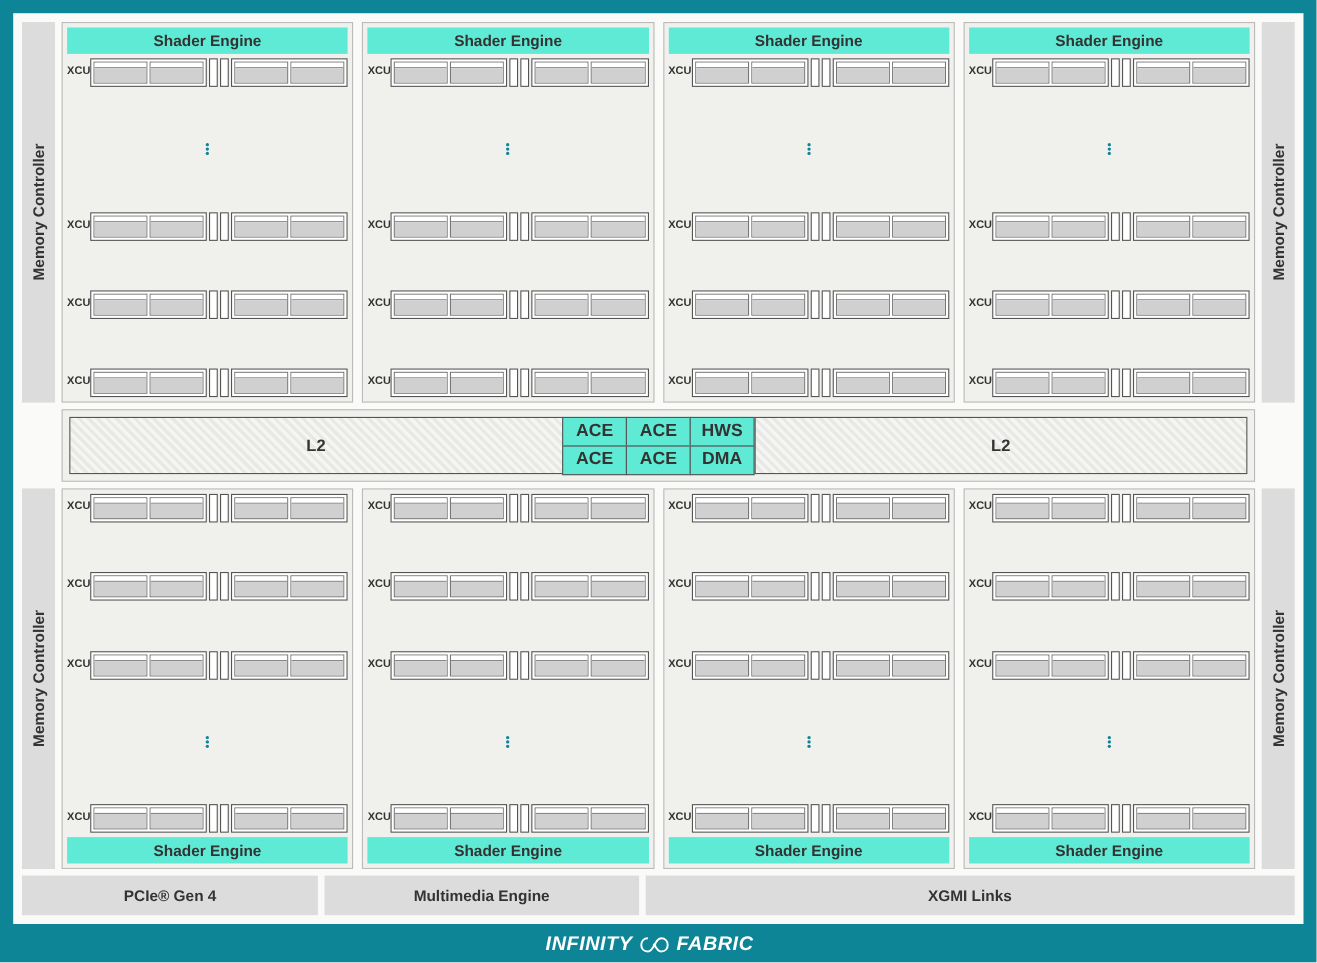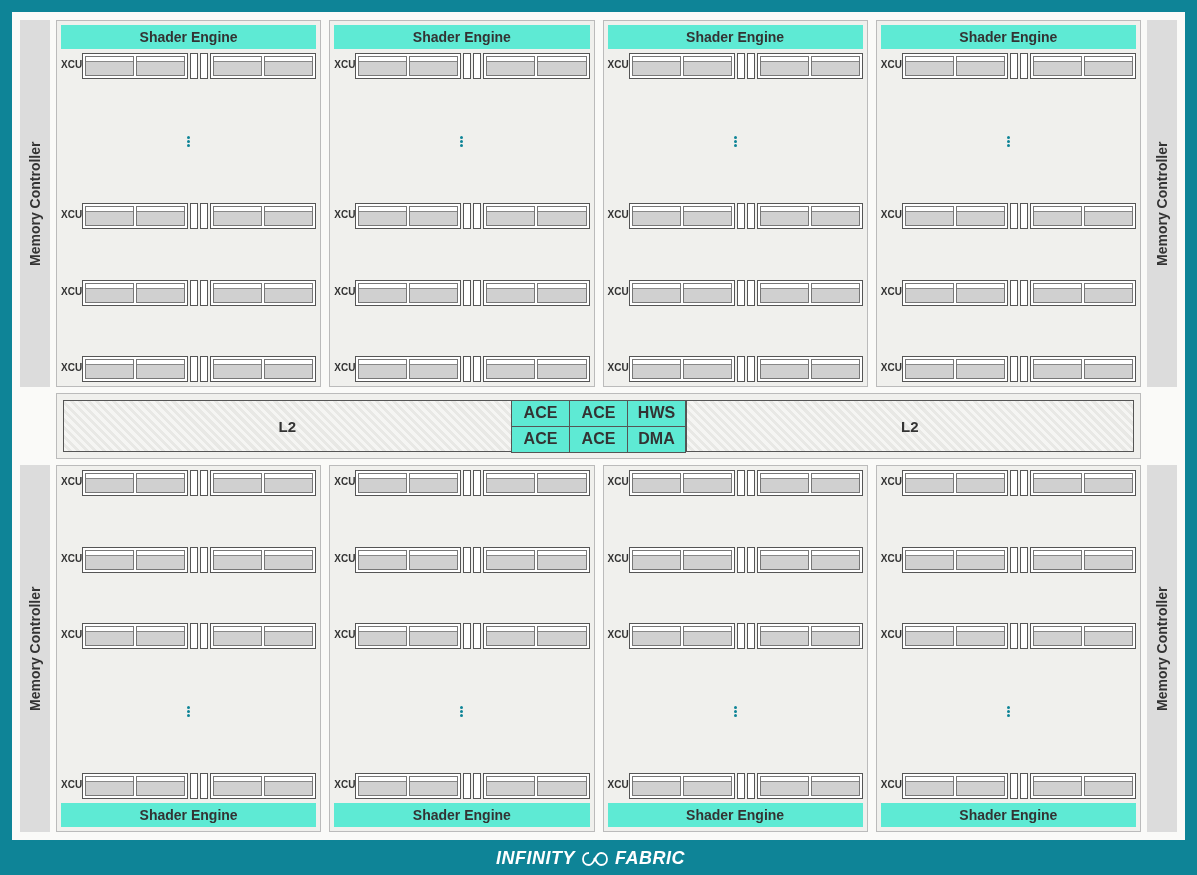--- a/index.html
+++ b/index.html
@@ -1201,20 +1201,25 @@
             <div class="shader-title">Shader Engine</div>
           </div>
         </div>
 
         <div class="mem-ctrl">
             <span>Memory Controller</span>
           </div>
       </div>
     </div>
 
+    <div class="bottom-bar">
+      <div class="bottom-section" style="flex:0 0 calc(25% - 20px)">PCIe® Gen 4</div>
+      <div class="bottom-section" style="flex:0 0 calc(25% - 4px)">Multimedia Engine</div>
+      <div class="bottom-section" style="flex:1">XGMI Links</div>
+    </div>
 
   </div>
 
   <div class="fabric-label">
     <span>INFINITY</span>
     <svg width="28" height="16" viewBox="0 0 28 16">
         <path d="M8 2 C4 2 2 5 2 8 C2 11 4 14 8 14 C11 14 13 10 14 8 C15 6 17 2 20 2 C24 2 26 5 26 8 C26 11 24 14 20 14 C17 14 15 10 14 8" fill="none" stroke="#fff" stroke-width="1.8"></path>
         <circle cx="14" cy="8" r="1.6" fill="#fff"></circle>
       </svg>
     <span>FABRIC</span>

